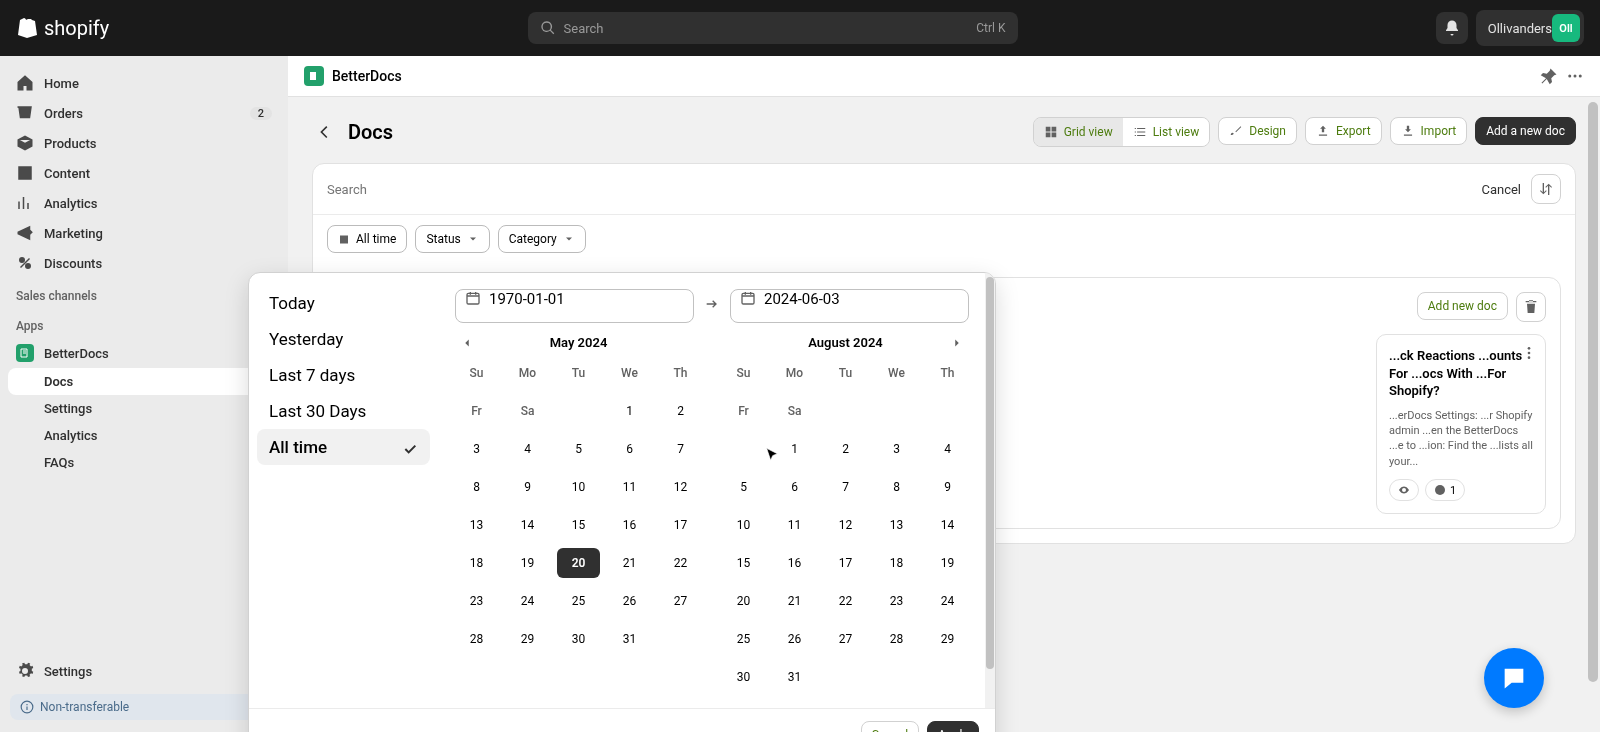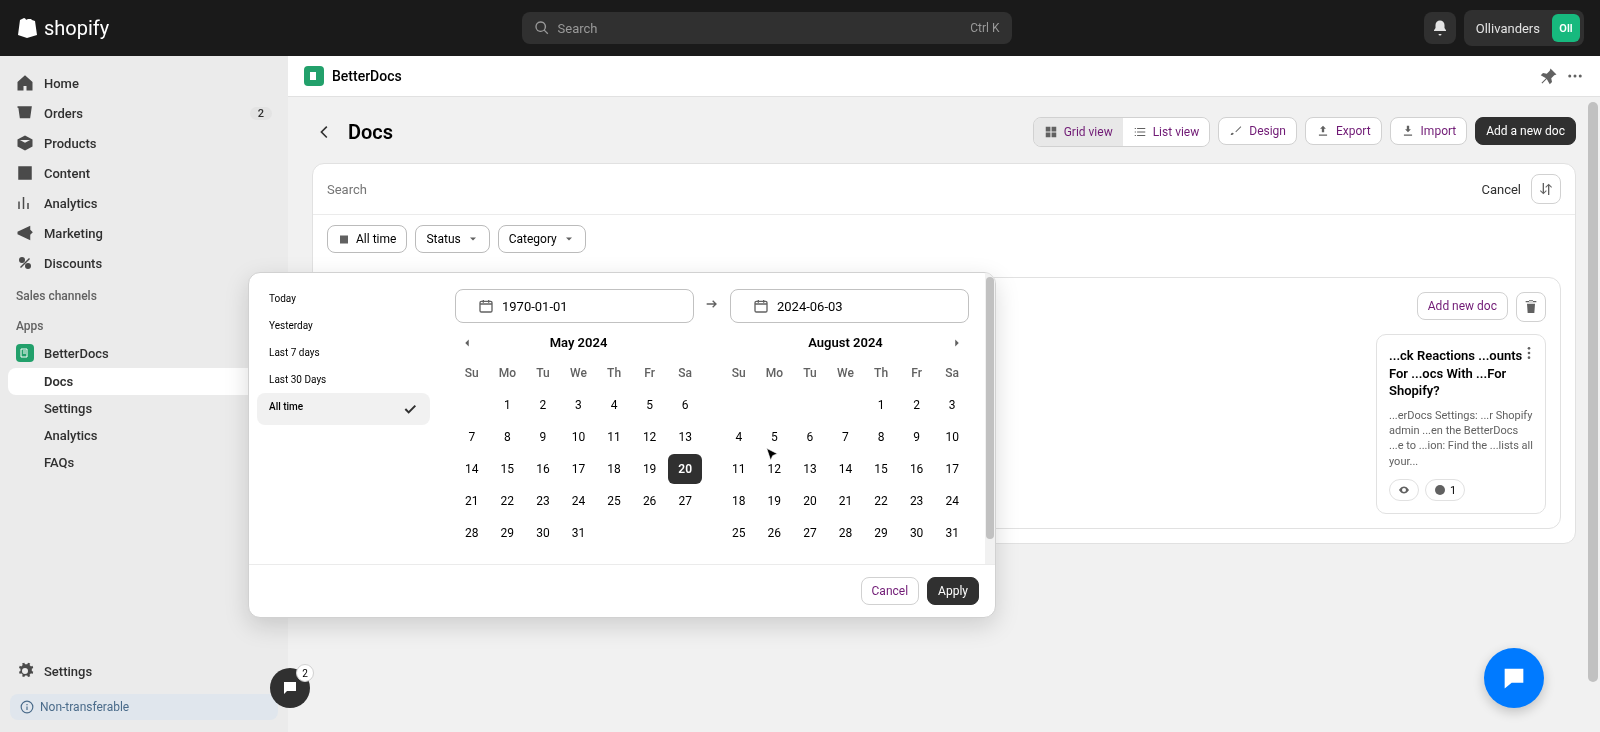--- a/index.html
+++ b/index.html
@@ -7,21 +7,21 @@
 .topbar{height:56px;background:#1a1a1a;display:flex;align-items:center;padding:0 16px;color:#fff}
 .logo{display:flex;align-items:center;gap:4px;font-weight:400;font-size:20px}
 .logo-icon{width:24px;height:24px;fill:#fff}
 .search-box{margin-left:auto;margin-right:auto;width:490px;height:32px;background:#303030;border-radius:8px;display:flex;align-items:center;padding:0 12px;color:#999}
 .search-box svg{width:16px;height:16px;fill:#999;margin-right:8px}
 .search-placeholder{flex:1;font-size:13px}
 .search-kbd{font-size:12px;color:#999}
 .top-right{display:flex;align-items:center;gap:8px}
 .icon-btn{width:32px;height:32px;background:#303030;border-radius:8px;display:flex;align-items:center;justify-content:center}
 .icon-btn svg{width:18px;height:18px;fill:#e3e3e3}
-.user-chip{background:#303030;border-radius:8px;display:flex;align-items:center;gap:12px;padding:4px 4px 4px 12px;color:#e3e3e3;font-size:13px}
+.user-chip{background:#303030;border-radius:8px;display:flex;align-items:center;gap:0;padding:4px 4px 4px 12px;color:#e3e3e3;font-size:13px}
 .avatar{width:28px;height:28px;background:#17b97e;border-radius:6px;display:flex;align-items:center;justify-content:center;font-size:11px;font-weight:600;color:#fff}
 .layout{display:flex;height:calc(100% - 56px)}
 .sidebar{width:288px;background:#ebebeb;display:flex;flex-direction:column;padding:12px 8px}
 .nav-item{display:flex;align-items:center;gap:10px;padding:6px 8px;border-radius:8px;font-size:13px;color:#303030;font-weight:550;cursor:pointer}
 .nav-item svg{width:18px;height:18px;fill:#4a4a4a}
 .nav-item .badge{margin-left:auto;background:#e3e3e3;border-radius:10px;padding:0 8px;font-size:11px;color:#303030}
 .nav-section{font-size:12px;color:#616161;padding:10px 8px 4px;display:flex;align-items:center;font-weight:500}
 .nav-section svg{margin-left:auto;width:16px;height:16px;fill:#616161}
 .sub-item{padding-left:36px;font-weight:500}
 .sub-item.active{background:#fff;font-weight:600}
@@ -36,21 +36,21 @@
 .app-header .app-icon{width:20px;height:20px}
 .app-title{font-size:14px;font-weight:500}
 .header-actions{margin-left:auto;display:flex;gap:8px}
 .header-actions svg{width:18px;height:18px;fill:#616161}
 .page{padding:20px 24px}
 .page-header{display:flex;align-items:center;gap:12px;margin-bottom:16px}
 .back-arrow{width:24px;height:24px;display:flex;align-items:center;justify-content:center}
 .back-arrow svg{width:18px;height:18px;fill:#303030}
 .page-title{font-size:20px;font-weight:650}
 .toolbar{margin-left:auto;display:flex;gap:8px}
-.btn{height:28px;border:1px solid #d1d1d1;background:#fff;border-radius:8px;padding:0 10px;display:flex;align-items:center;gap:6px;font-size:12px;color:#701a75;cursor:pointer}
+.btn{height:28px;border:1px solid #d1d1d1;background:#fff;border-radius:8px;padding:0 10px;display:flex;align-items:center;gap:6px;font-size:12px;color:#4d7c0f;cursor:pointer}
 .btn svg{width:14px;height:14px;fill:#616161}
 .btn.primary{background:#303030;color:#fff;border-color:#303030}
 .btn.seg-active{background:#e8e8e8}
 .seg-group{display:flex;border:1px solid #d1d1d1;border-radius:8px;overflow:hidden}
 .seg-group .btn{border:none;border-radius:0}
 .panel{background:#fff;border:1px solid #e1e1e1;border-radius:12px;overflow:hidden}
 .search-row{display:flex;align-items:center;padding:10px 14px;border-bottom:1px solid #ebebeb;gap:10px}
 .search-row input{border:none;outline:none;font-size:13px;flex:1}
 .search-row .link{font-size:13px;color:#303030;cursor:pointer}
 .sort-btn{width:30px;height:30px;border:1px solid #d1d1d1;border-radius:8px;display:flex;align-items:center;justify-content:center}
@@ -70,36 +70,36 @@
 .doc-body{font-size:11px;color:#616161;line-height:1.4;margin-bottom:10px}
 .doc-footer{display:flex;gap:6px}
 .stat-chip{height:22px;border:1px solid #e1e1e1;border-radius:11px;padding:0 8px;display:flex;align-items:center;gap:4px;font-size:11px}
 .stat-chip svg{width:12px;height:12px;fill:#616161}
 .more-dots{position:absolute;top:10px;right:8px}
 .more-dots svg{width:16px;height:16px;fill:#616161}
 
 .picker{position:absolute;top:272px;left:248px;width:748px;background:#fff;border:1px solid #d1d1d1;border-radius:12px;box-shadow:0 8px 24px rgba(0,0,0,.15);display:flex;flex-direction:column;z-index:100}
 .picker-body{display:flex}
 .presets{width:190px;padding:12px 8px;border-right:1px solid transparent}
-.preset{padding:8px 12px;font-size:10px;border-radius:8px;cursor:pointer;display:flex;align-items:flex-start}
+.preset{padding:8px 12px;font-size:17px;border-radius:8px;cursor:pointer;display:flex;align-items:flex-end}
 .preset.active{background:#f1f1f1;font-weight:500}
 .preset.active svg{margin-left:auto;width:16px;height:16px;fill:#303030}
 .cal-area{flex:1;padding:16px}
 .date-inputs{display:flex;align-items:center;gap:10px;margin-bottom:12px}
-.date-input{flex:1;height:34px;border:1px solid #c1c1c1;border-radius:8px;display:flex;align-items:center;padding:0 22px;gap:8px;font-size:13px}
+.date-input{flex:1;height:34px;border:1px solid #c1c1c1;border-radius:8px;display:flex;align-items:flex-start;padding:0 9px;gap:8px;font-size:15px}
 .date-input svg{width:16px;height:16px;fill:#616161}
 .arrow-between svg{width:16px;height:16px;fill:#616161}
 .calendars{display:flex;gap:20px}
 .calendar{flex:1}
 .cal-header{display:flex;align-items:center;justify-content:center;position:relative;font-size:13px;font-weight:600;margin-bottom:8px}
 .cal-nav{position:absolute;width:24px;height:24px;display:flex;align-items:center;justify-content:center;cursor:pointer}
 .cal-nav.left{left:0}
 .cal-nav.right{right:0}
 .cal-nav svg{width:14px;height:14px;fill:#616161}
-.cal-grid{display:grid;grid-template-columns:repeat(7,1fr);gap:2px}
+.cal-grid{display:grid;grid-template-columns:repeat(5,1fr);gap:8px}
 .cal-cell{height:30px;display:flex;align-items:center;justify-content:center;font-size:12px;border-radius:6px}
 .cal-cell.dow{font-weight:500;color:#616161}
 .cal-cell.day{cursor:pointer}
 .cal-cell.today{background:#303030;color:#fff;font-weight:600}
 .picker-footer{border-top:1px solid #ebebeb;padding:12px 16px;display:flex;justify-content:flex-end;gap:8px}
 .scrollbar{position:absolute;right:0;top:0;width:14px;height:100%;background:#f1f1f1}
 .scroll-thumb{width:10px;background:#c1c1c1;border-radius:5px;margin:2px auto}
 .chat-bubble{position:absolute;bottom:24px;left:270px;width:40px;height:40px;background:#303030;border-radius:50%;display:flex;align-items:center;justify-content:center}
 .chat-bubble svg{width:18px;height:18px;fill:#fff}
 .chat-badge{position:absolute;top:-4px;right:-4px;background:#fff;border:1px solid #d1d1d1;width:18px;height:18px;border-radius:50%;font-size:10px;display:flex;align-items:center;justify-content:center}

